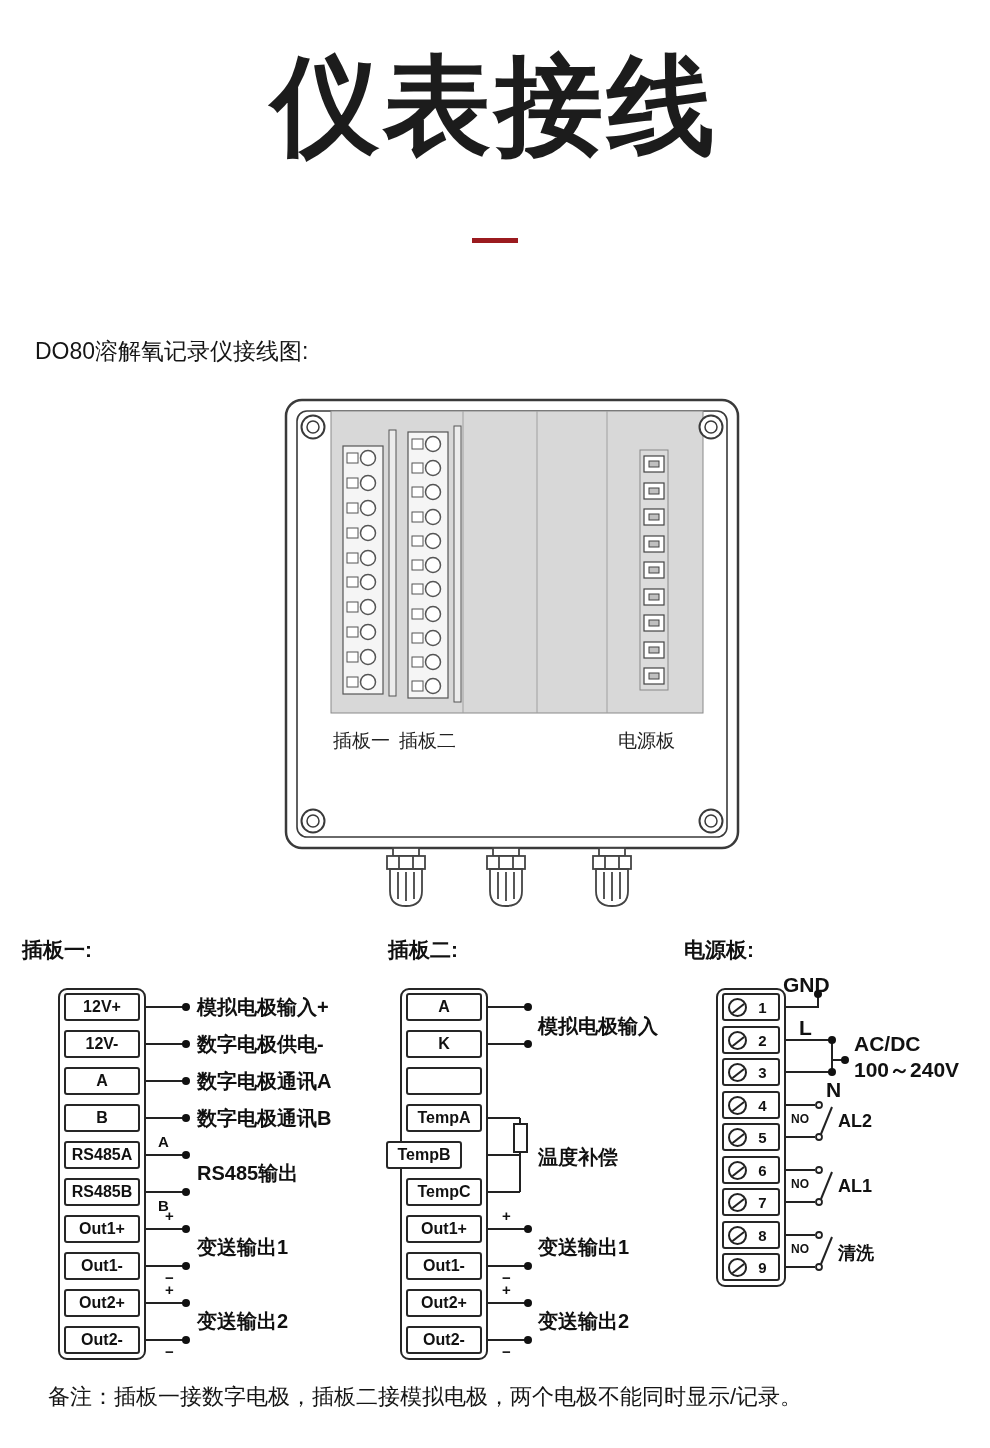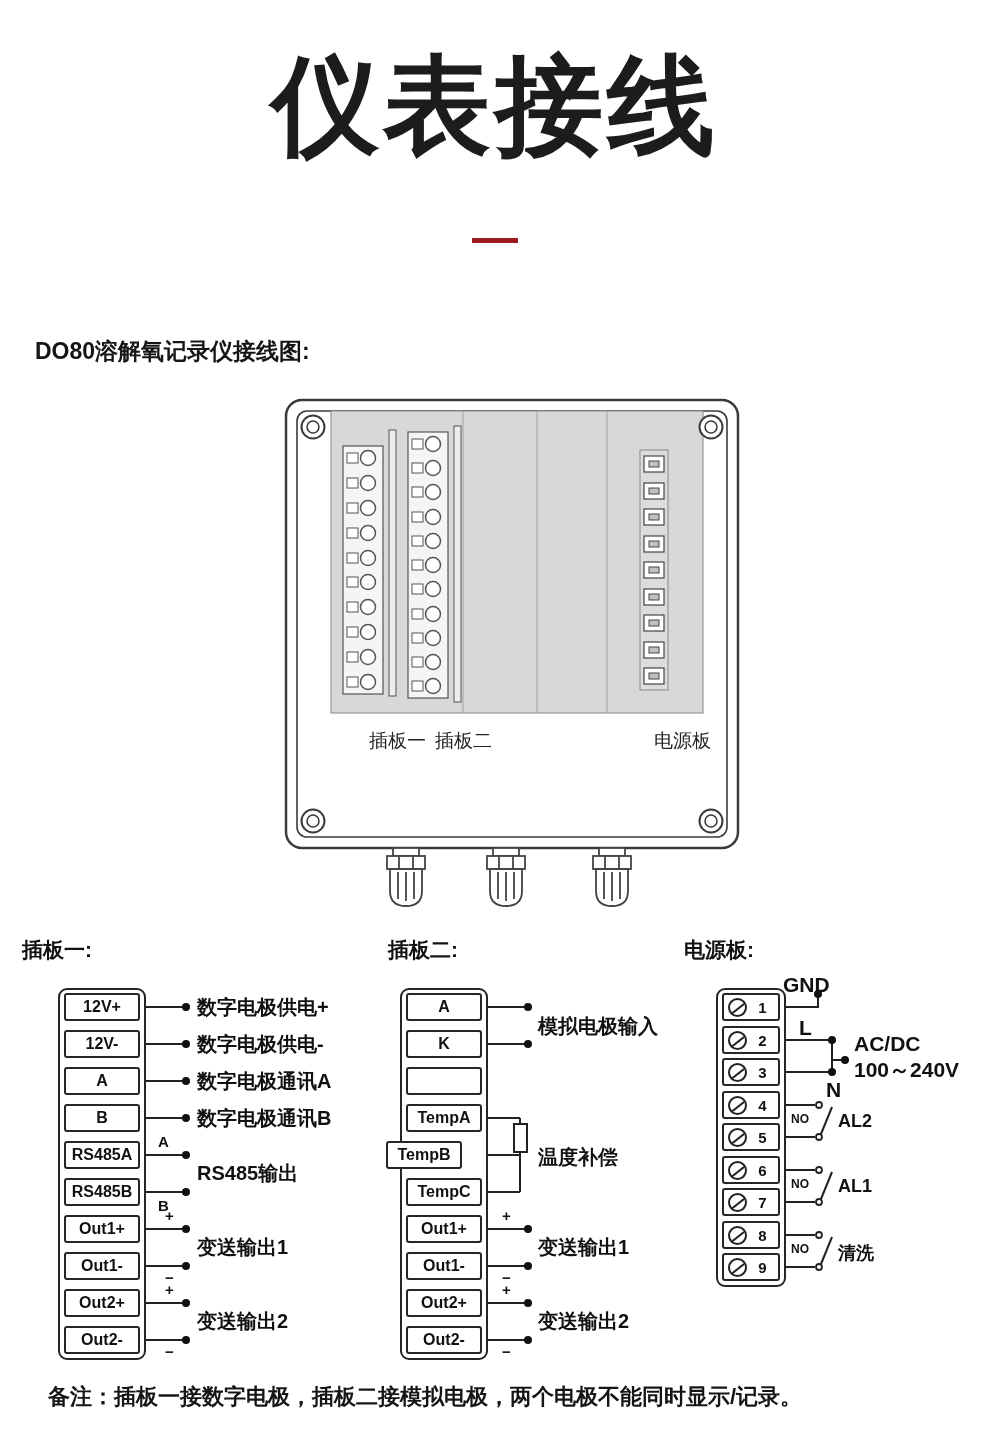--- a/index.html
+++ b/index.html
@@ -3,40 +3,40 @@
 <meta charset="utf-8">
 <style>
   * { margin:0; padding:0; box-sizing:border-box; }
   html,body { background:#ffffff; }
   body { font-family:"Liberation Sans","DejaVu Sans",sans-serif; color:#111; }
   .page { position:relative; width:990px; height:1448px; background:#fff; overflow:hidden;border-radius:21px; }
   .overlay { position:absolute; left:0; top:0; pointer-events:none; }
   .title { position:absolute; left:0; top:34px; width:100%; text-align:center;
            font-size:108px; font-weight:900; color:#1c1c1c; letter-spacing:4px; }
   .red-dash { position:absolute; left:472px; top:238px; width:46px; height:5px; background:#9b1b1f; }
-  .caption { position:absolute; left:35px; top:336px; font-size:23px; font-weight:700; color:#151515; }
-  .dev-label { position:absolute; font-size:19px; color:#222;margin-left:36px; }
+  .caption { position:absolute; left:35px; top:336px; font-size:23px; font-weight:400; color:#151515; }
+  .dev-label { position:absolute; font-size:19px; color:#222; }
   .heading { position:absolute; font-size:21px; font-weight:700; color:#111; }
   .tcol { position:absolute; border:2px solid #262626; border-radius:9px; background:#fff; }
   .tbox { position:absolute; width:76px; height:28px; border:2px solid #262626; border-radius:3px;
           background:#fff; display:flex; align-items:center; justify-content:center;
           font-size:16px; font-weight:700; color:#111; }
   .pbox { position:absolute; width:58px; height:28px; border:2px solid #262626; border-radius:3px;
           background:#fff; display:flex; align-items:center; padding-left:4px; }
   .screw { width:19px; height:19px; border:2px solid #222; border-radius:50%;
            position:relative; flex:none; overflow:hidden; }
   .screw::after { content:""; position:absolute; left:-4px; top:7px; width:26px; height:2px;
                   background:#222; transform:rotate(-38deg); }
   .pnum { flex:1; text-align:center; font-size:15px; font-weight:700; color:#111; }
   .wlabel { position:absolute; font-size:20px; font-weight:700; color:#111; line-height:24px; white-space:nowrap; }
   .mark { position:absolute; font-size:15px; font-weight:700; color:#111; }
   .plabel { position:absolute; font-size:21px; font-weight:700; color:#111; white-space:nowrap; }
   .plabel.big { font-size:18px; }
   .plabel.sm { font-size:12px; }
-  .note { position:absolute; left:48px; top:1382px; width:910px; font-size:22px; font-weight:700; color:#151515; }
+  .note { position:absolute; left:48px; top:1382px; width:910px; font-size:22px; font-weight:400; color:#151515; }
 </style>
 </head>
 <body>
 
 <div class="page">
 
   <svg class="overlay" width="990" height="1448" viewBox="0 0 990 1448">
 
     <g fill="none" stroke="#3a3a3a">
       <rect x="286" y="400" width="452" height="448" rx="16" fill="#ffffff" stroke-width="2.5"></rect>
@@ -262,21 +262,21 @@
   <div class="tbox" style="left:64px;top:1030px">12V-</div>
   <div class="tbox" style="left:64px;top:1067px">A</div>
   <div class="tbox" style="left:64px;top:1104px">B</div>
   <div class="tbox" style="left:64px;top:1141px">RS485A</div>
   <div class="tbox" style="left:64px;top:1178px">RS485B</div>
   <div class="tbox" style="left:64px;top:1215px">Out1+</div>
   <div class="tbox" style="left:64px;top:1252px">Out1-</div>
   <div class="tbox" style="left:64px;top:1289px">Out2+</div>
   <div class="tbox" style="left:64px;top:1326px">Out2-</div>
 
-  <div class="wlabel" style="left:197px;top:995px">数字电极供电+</div>
+  <div class="wlabel" style="left:197px;top:995px">模拟电极输入+</div>
   <div class="wlabel" style="left:197px;top:1032px">数字电极供电-</div>
   <div class="wlabel" style="left:197px;top:1069px">数字电极通讯A</div>
   <div class="wlabel" style="left:197px;top:1106px">数字电极通讯B</div>
   <div class="mark" style="left:158px;top:1133px">A</div>
   <div class="mark" style="left:158px;top:1197px">B</div>
   <div class="wlabel" style="left:197px;top:1161px">RS485输出</div>
   <div class="mark" style="left:165px;top:1207px">+</div>
   <div class="mark" style="left:165px;top:1269px">−</div>
   <div class="wlabel" style="left:197px;top:1235px">变送输出1</div>
   <div class="mark" style="left:165px;top:1281px">+</div>

